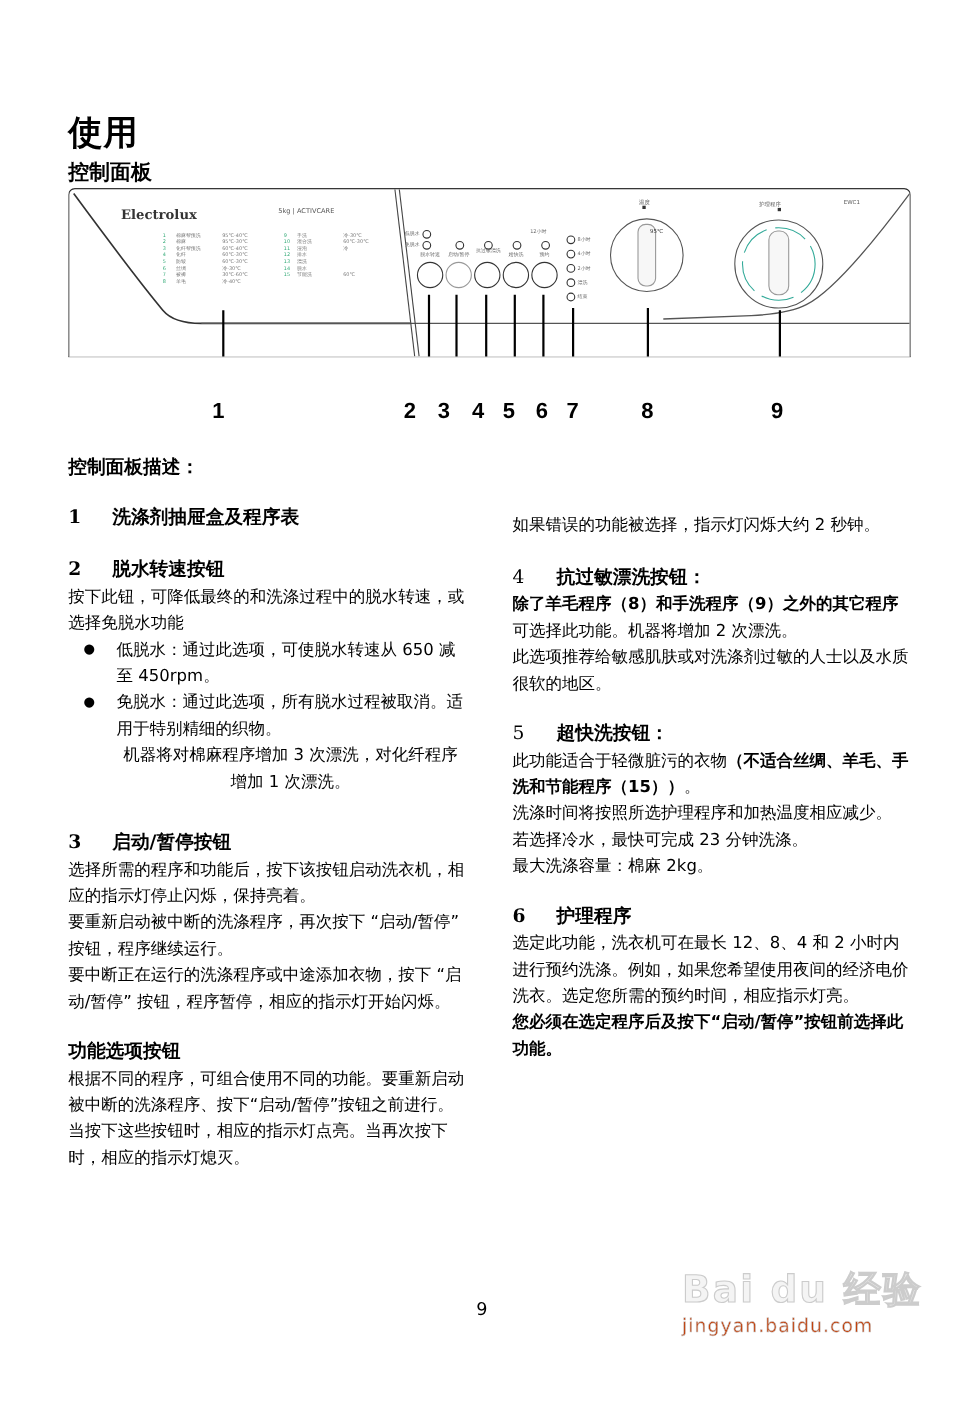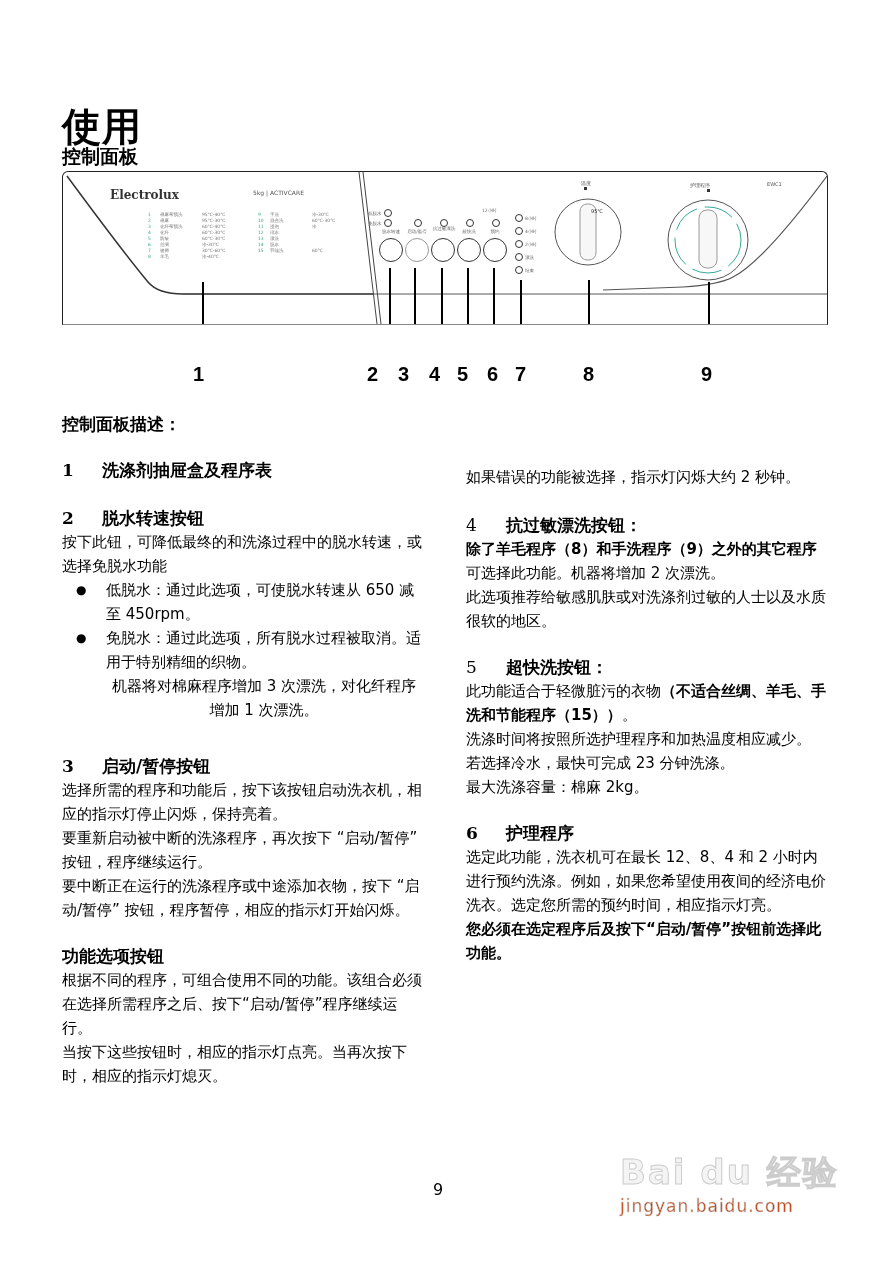--- a/index.html
+++ b/index.html
@@ -1,18 +1,18 @@
 <!DOCTYPE html>
 <html><head>
 <meta charset="utf-8">
 <style>
   html, body { margin:0; padding:0; background:#fff; }
   body { width:881px; height:1280px; position:relative; overflow:hidden; font-family:"DejaVu Sans","Liberation Sans",sans-serif; color:#000; }
   .abs { position:absolute; }
-  .h1 { left:62px; top:100px; font-size:39px; font-weight:bold; letter-spacing:1px; }
+  .h1 { left:62px; top:100px; font-size:31px; font-weight:bold; letter-spacing:1px; }
   .h2 { left:62px; top:144px; font-size:19px; font-weight:bold; }
   .panel { left:62px; top:171px; width:764px; height:152px; border:1.5px solid #222; border-radius:6px 6px 0 0; border-bottom:1px solid #888; background:#fff; }
   .panel svg { position:absolute; left:0; top:0; }
   .brand { left:110px; top:188px; font-family:"DejaVu Serif","Liberation Serif",serif; font-size:12px; font-weight:bold; color:#333; }
   .model { left:253px; top:189px; font-size:6px; color:#555; }
   .prog-table { left:148px; top:212px; font-size:4.5px; color:#777; line-height:6px; }
   .prog-table .row { display:flex; gap:4px; white-space:nowrap; }
   .prog-table .n { width:8px; color:#3a7; }
   .prog-table .nm { width:38px; }
   .prog-table2 { left:258px; top:212px; }
@@ -226,21 +226,21 @@
   <div class="sec" style="margin-top:24px"><span class="num">2</span><span>脱水转速按钮</span></div>
   <p>按下此钮，可降低最终的和洗涤过程中的脱水转速，或选择免脱水功能</p>
   <p class="bullet">低脱水：通过此选项，可使脱水转速从 650 减至 450rpm。</p>
   <p class="bullet">免脱水：通过此选项，所有脱水过程被取消。适用于特别精细的织物。</p>
   <p class="indent">机器将对棉麻程序增加 3 次漂洗，对化纤程序增加 1 次漂洗。</p>
   <div class="sec" style="margin-top:32px"><span class="num">3</span><span>启动/暂停按钮</span></div>
   <p>选择所需的程序和功能后，按下该按钮启动洗衣机，相应的指示灯停止闪烁，保持亮着。</p>
   <p>要重新启动被中断的洗涤程序，再次按下 “启动/暂停” 按钮，程序继续运行。</p>
   <p>要中断正在运行的洗涤程序或中途添加衣物，按下 “启动/暂停” 按钮，程序暂停，相应的指示灯开始闪烁。</p>
   <div class="sec" style="margin-top:22px">功能选项按钮</div>
-  <p>根据不同的程序，可组合使用不同的功能。该组合必须在选择所需程序之后、按下“启动/暂停”程序继续运行。</p>
+  <p>根据不同的程序，可组合使用不同的功能。要重新启动被中断的洗涤程序、按下“启动/暂停”按钮之前进行。</p>
   <p>当按下这些按钮时，相应的指示灯点亮。当再次按下时，相应的指示灯熄灭。</p>
 </div>
 
 <div class="abs col" style="left:466px;top:465px;width:360px">
   <p>如果错误的功能被选择，指示灯闪烁大约 2 秒钟。</p>
   <div class="sec" style="margin-top:24px"><span class="num" style="font-weight:normal">4</span><span>抗过敏漂洗按钮：</span></div>
   <p><span class="b">除了羊毛程序（8）和手洗程序（9）之外的其它程序</span><span>可选择此功能。机器将增加 2 次漂洗。</span></p>
   <p>此选项推荐给敏感肌肤或对洗涤剂过敏的人士以及水质很软的地区。</p>
   <div class="sec" style="margin-top:22px"><span class="num" style="font-weight:normal">5</span><span>超快洗按钮：</span></div>
   <p><span>此功能适合于轻微脏污的衣物</span><span class="b">（不适合丝绸、羊毛、手洗和节能程序（15））</span><span>。</span></p>

